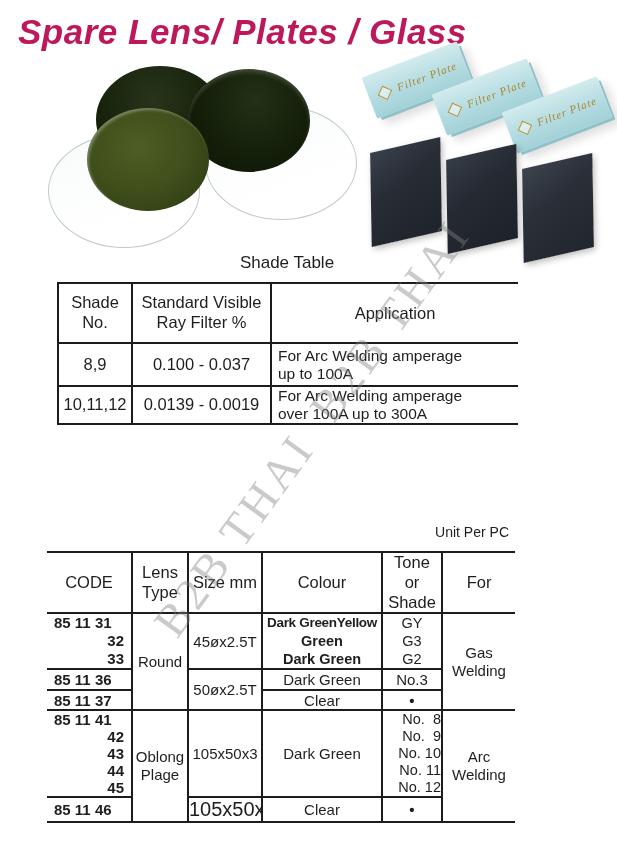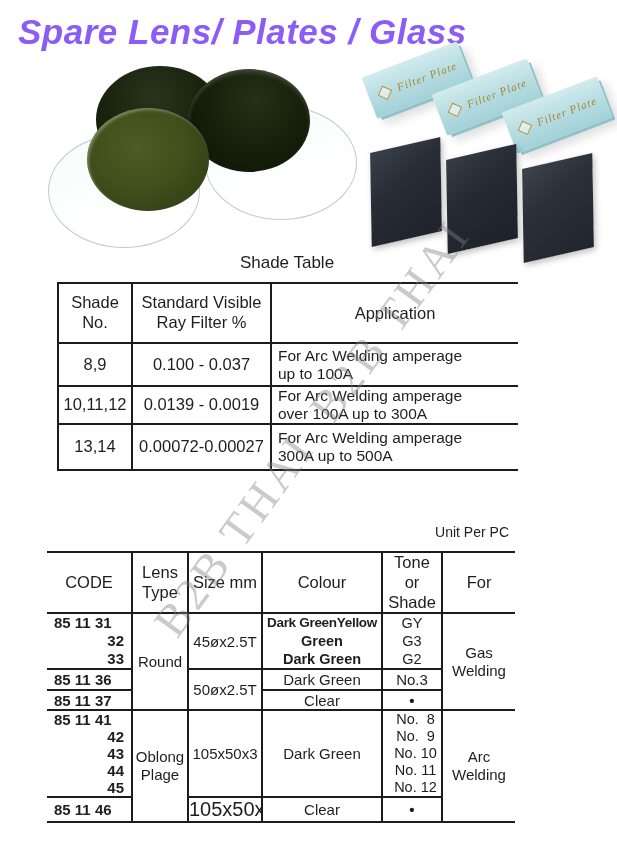--- a/index.html
+++ b/index.html
@@ -4,21 +4,21 @@
 <style>
   html,body{margin:0;padding:0;background:#888;}
   .page{
     position:relative;width:617px;height:844px;background:#ffffff;
     font-family:"Liberation Sans",sans-serif;color:#1e1e1e;overflow:hidden;
     margin:0 auto;
   }
   
   .title{
     position:absolute;left:18px;top:12px;
-    font-size:35px;font-weight:bold;font-style:italic;color:#8b5cf6;
+    font-size:35px;font-weight:bold;font-style:italic;color:#be185d;
     letter-spacing:.5px;white-space:nowrap;
   }
   
   .photo-lenses{position:absolute;left:30px;top:62px;width:335px;height:195px;}
   .lens{position:absolute;border-radius:50%;}
   .lens.clear{
     border:1px solid #c3cacd;
     background:linear-gradient(160deg,rgba(238,243,244,.4),rgba(255,255,255,0) 70%);
   }
   .lens.clear-left{left:18px;top:72px;width:150px;height:112px;z-index:1;}
@@ -86,21 +86,21 @@
   .parts-table td{font-size:15px;}
   .parts-table .hdr{font-size:16.5px;}
   .code-cell{font-weight:bold;font-size:16.5px;padding:0 7px;}
   .code-line{line-height:18px;text-align:right;white-space:nowrap;}
   .code-line.first{text-align:left;}
   .code-single{font-weight:bold;font-size:16.5px;text-align:left;padding-left:7px;white-space:nowrap;margin-top:48px;}
   .size-cell{font-size:16.5px;white-space:nowrap;}
   .colour-line{line-height:18px;font-size:14.5px;white-space:nowrap;font-weight:bold;}
   .colour-line.tight{font-size:13.5px;letter-spacing:-.3px;}
   .tone-line{line-height:18px;font-size:14.5px;}
-  .tone-list .tone-line{white-space:pre;text-align:center;padding-left:7px;line-height:17px;}
+  .tone-list .tone-line{white-space:pre;text-align:right;padding-left:7px;line-height:17px;}
   .two-line{line-height:1.2;}
   .dot{font-size:13px;font-weight:bold;}
   
   .watermark{
     position:absolute;left:312px;top:428px;z-index:9;pointer-events:none;
     transform:translate(-50%,-50%) rotate(-54deg);
     display:flex;gap:28px;white-space:nowrap;
     font-family:"Liberation Serif",serif;font-size:46px;letter-spacing:4px;
     color:rgba(128,128,128,.42);
   }
@@ -170,28 +170,20 @@
       </td>
     </tr>
     <tr style="height:32px">
       <td class="val">10,11,12</td>
       <td class="val">0.0139 - 0.0019</td>
       <td class="app no-r">
         <div>For Arc Welding amperage</div>
         <div>over 100A up to 300A</div>
       </td>
     </tr>
-    <tr style="height:46px">
-      <td class="val">13,14</td>
-      <td class="val">0.00072-0.00027</td>
-      <td class="app no-r">
-        <div>For Arc Welding amperage</div>
-        <div>300A up to 500A</div>
-      </td>
-    </tr>
   </tbody>
     </table>
 
   <div class="unit-note">Unit Per PC</div>
 
   <table class="parts-table">
     <colgroup>
       <col style="width:85px">
         <col style="width:56px">
         <col style="width:74px">

